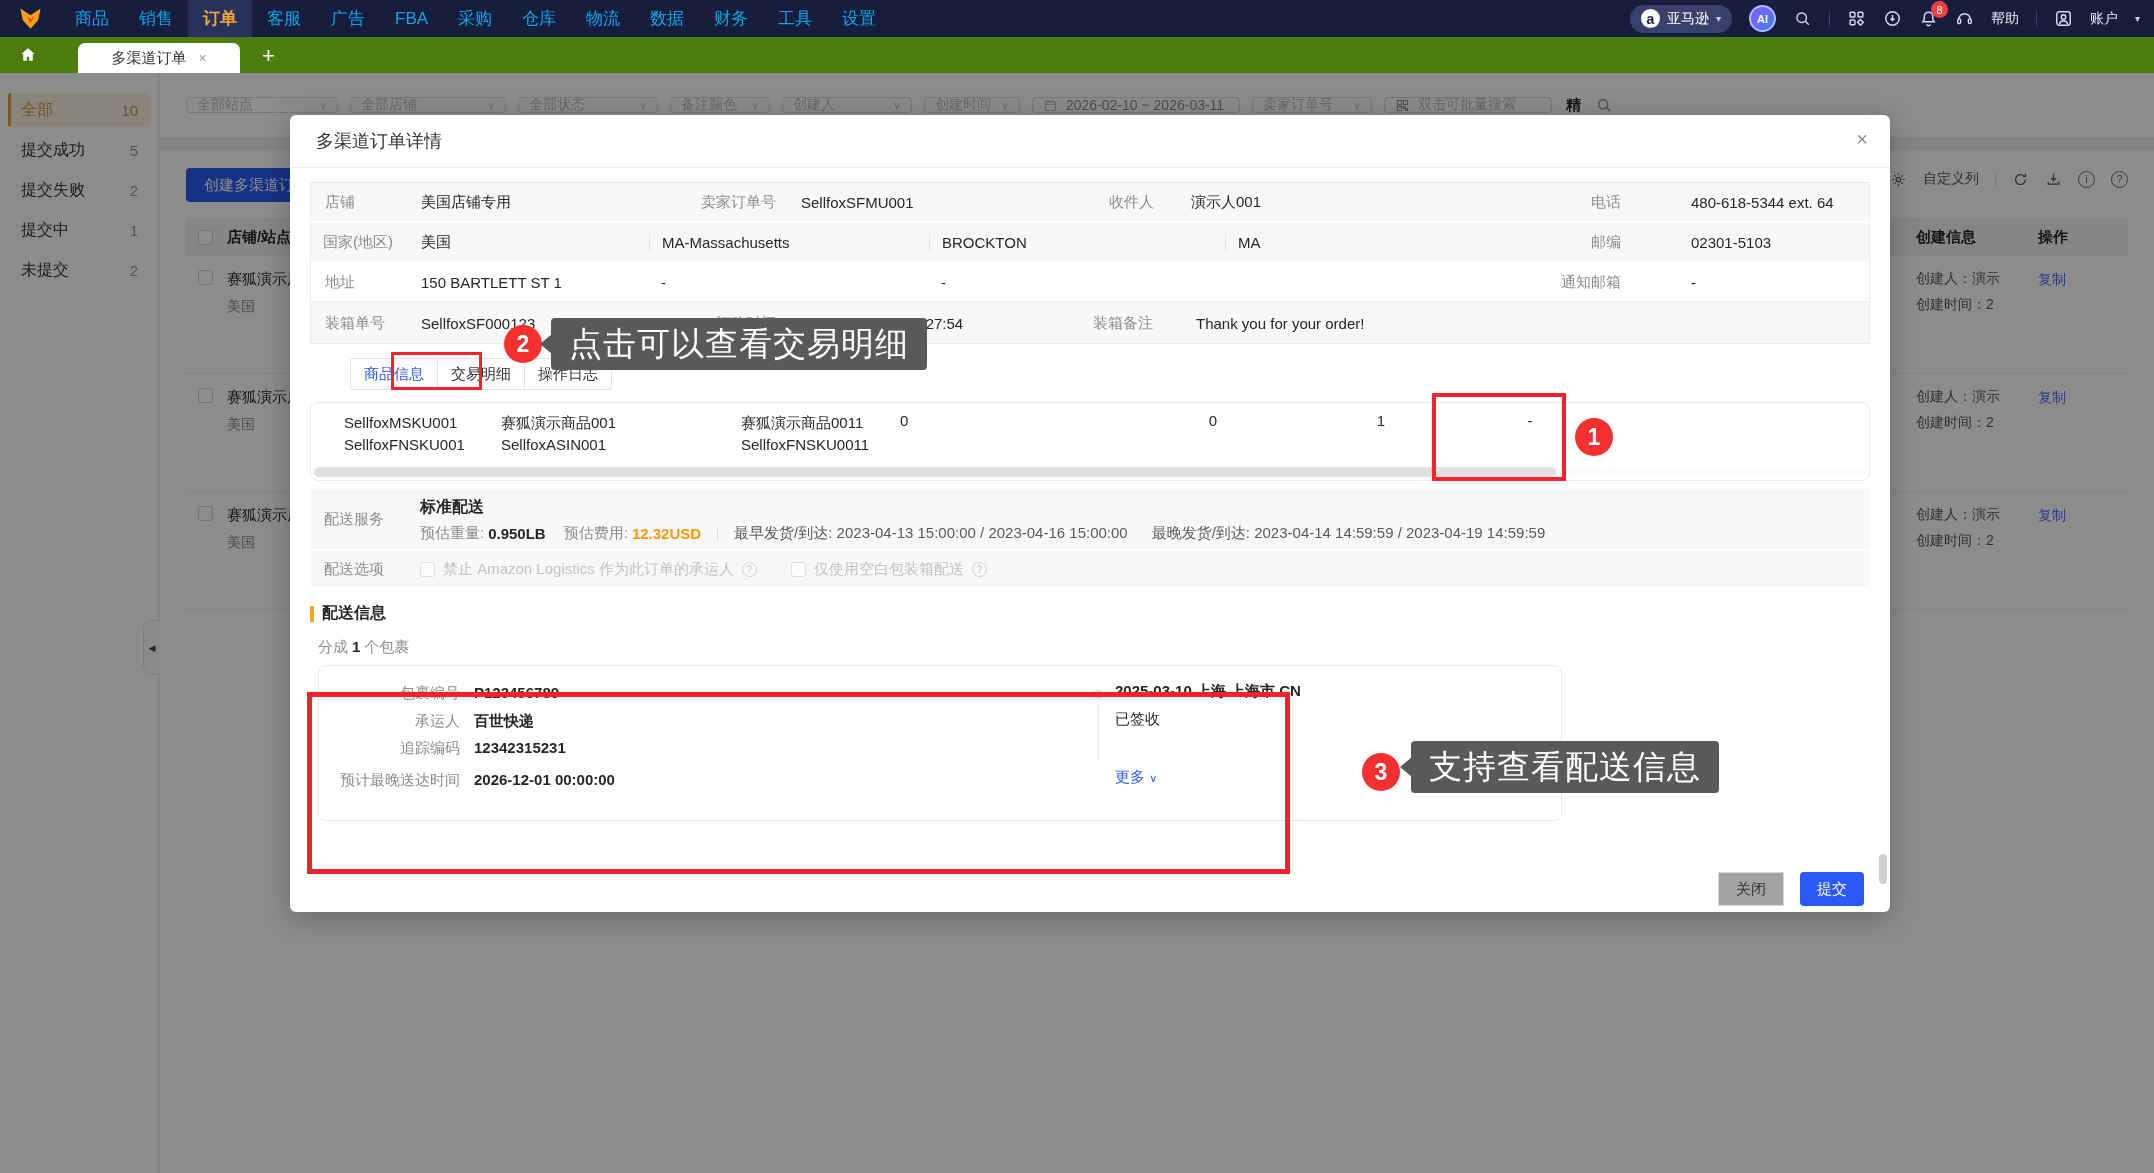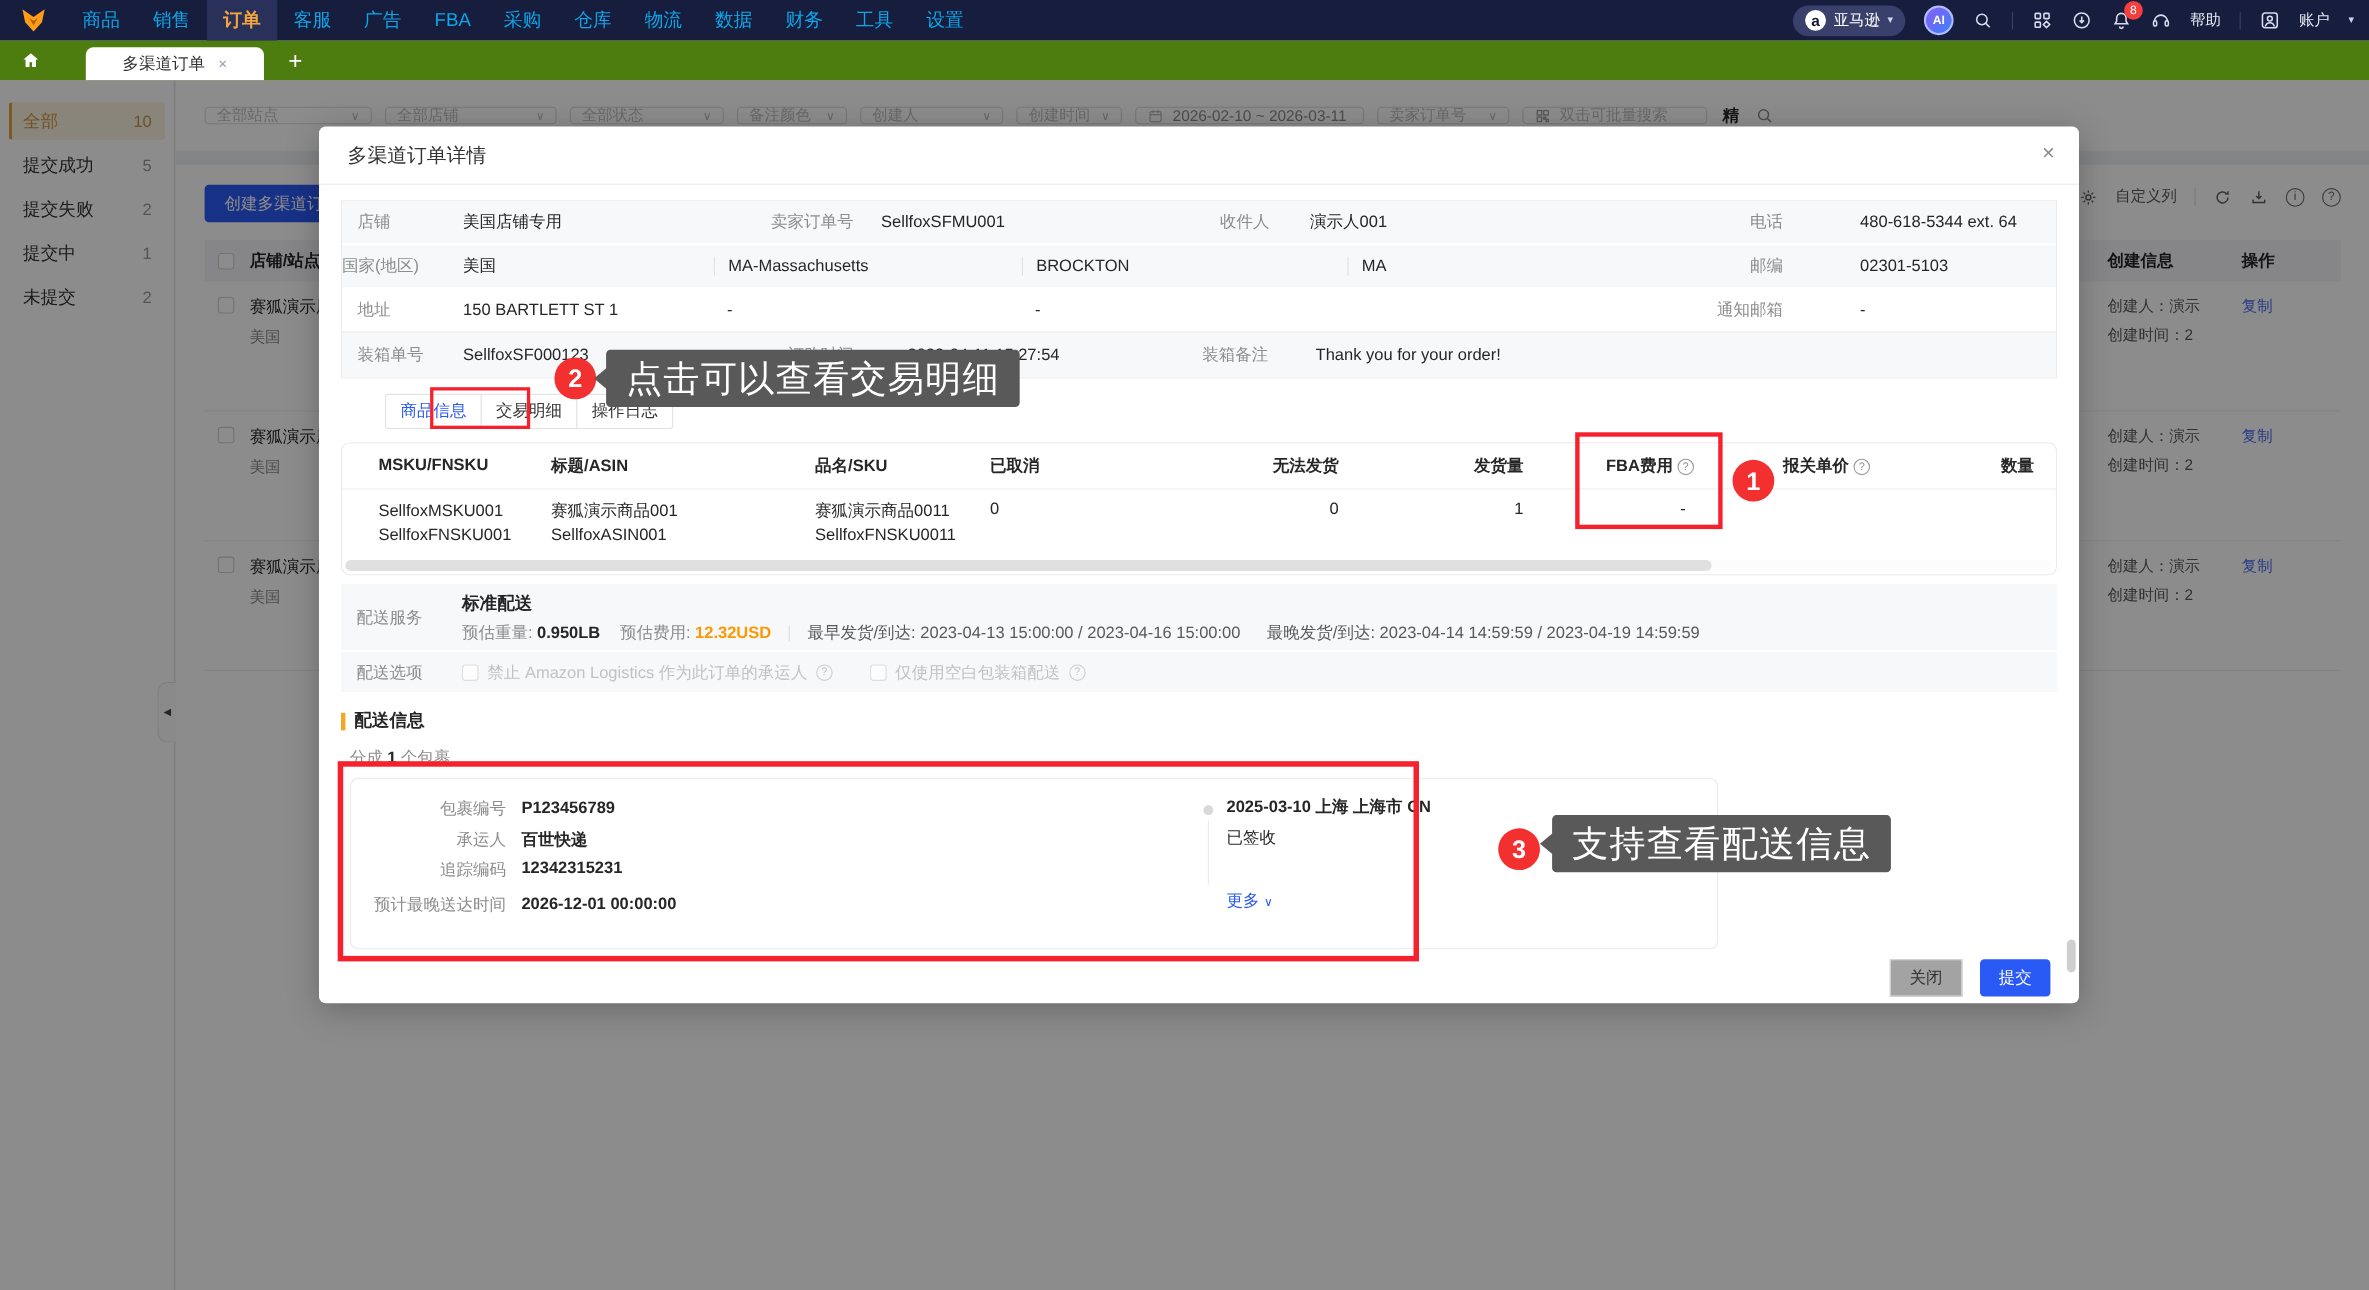--- a/index.html
+++ b/index.html
@@ -420,21 +420,21 @@
           <span class="lb" style="left:14px">店铺</span>
             <span class="vl" style="left:110px">美国店铺专用</span>
           <span class="lb" style="left:390px">卖家订单号</span>
             <span class="vl" style="left:490px">SellfoxSFMU001</span>
           <span class="lb" style="left:798px">收件人</span>
             <span class="vl" style="left:880px">演示人001</span>
           <span class="lb lb-r" style="left:1180px">电话</span>
             <span class="vl" style="left:1380px">480-618-5344 ext. 64</span>
         </div>
         <div class="i-row">
-          <span class="lb" style="left:0">国家(地区)</span>
+          <span class="lb" style="left:12px">国家(地区)</span>
             <span class="vl" style="left:110px">美国</span>
           <span class="vl vcell" style="left:338px">MA-Massachusetts</span>
           <span class="vl vcell" style="left:618px">BROCKTON</span>
           <span class="vl vcell" style="left:914px">MA</span>
           <span class="lb lb-r" style="left:1180px">邮编</span>
             <span class="vl" style="left:1380px">02301-5103</span>
         </div>
         <div class="i-row white">
           <span class="lb" style="left:14px">地址</span>
             <span class="vl" style="left:110px">150 BARTLETT ST 1</span>
@@ -453,31 +453,20 @@
         </div>
       </div>
 
       <div class="m-tabs">
         <div class="m-tab">商品信息</div>
         <div class="m-tab">交易明细</div>
         <div class="m-tab">操作日志</div>
       </div>
 
       <div class="prod-card">
-        <div class="pt-head">
-          <span class="c1">MSKU/FNSKU</span>
-          <span class="c2">标题/ASIN</span>
-          <span class="c3">品名/SKU</span>
-          <span class="c4">已取消</span>
-          <span class="c5">无法发货</span>
-          <span class="c6">发货量</span>
-          <span class="c7"><span>FBA费用</span><span class="qmark">?</span></span>
-          <span class="c8"><span>报关单价</span><span class="qmark">?</span></span>
-          <span class="c9">数量</span>
-        </div>
         <div class="pt-row">
           <span class="c1 two-line">
               <div>SellfoxMSKU001</div>
               <div>SellfoxFNSKU001</div>
             </span>
           <span class="c2 two-line">
               <div>赛狐演示商品001</div>
               <div>SellfoxASIN001</div>
             </span>
           <span class="c3 two-line">

